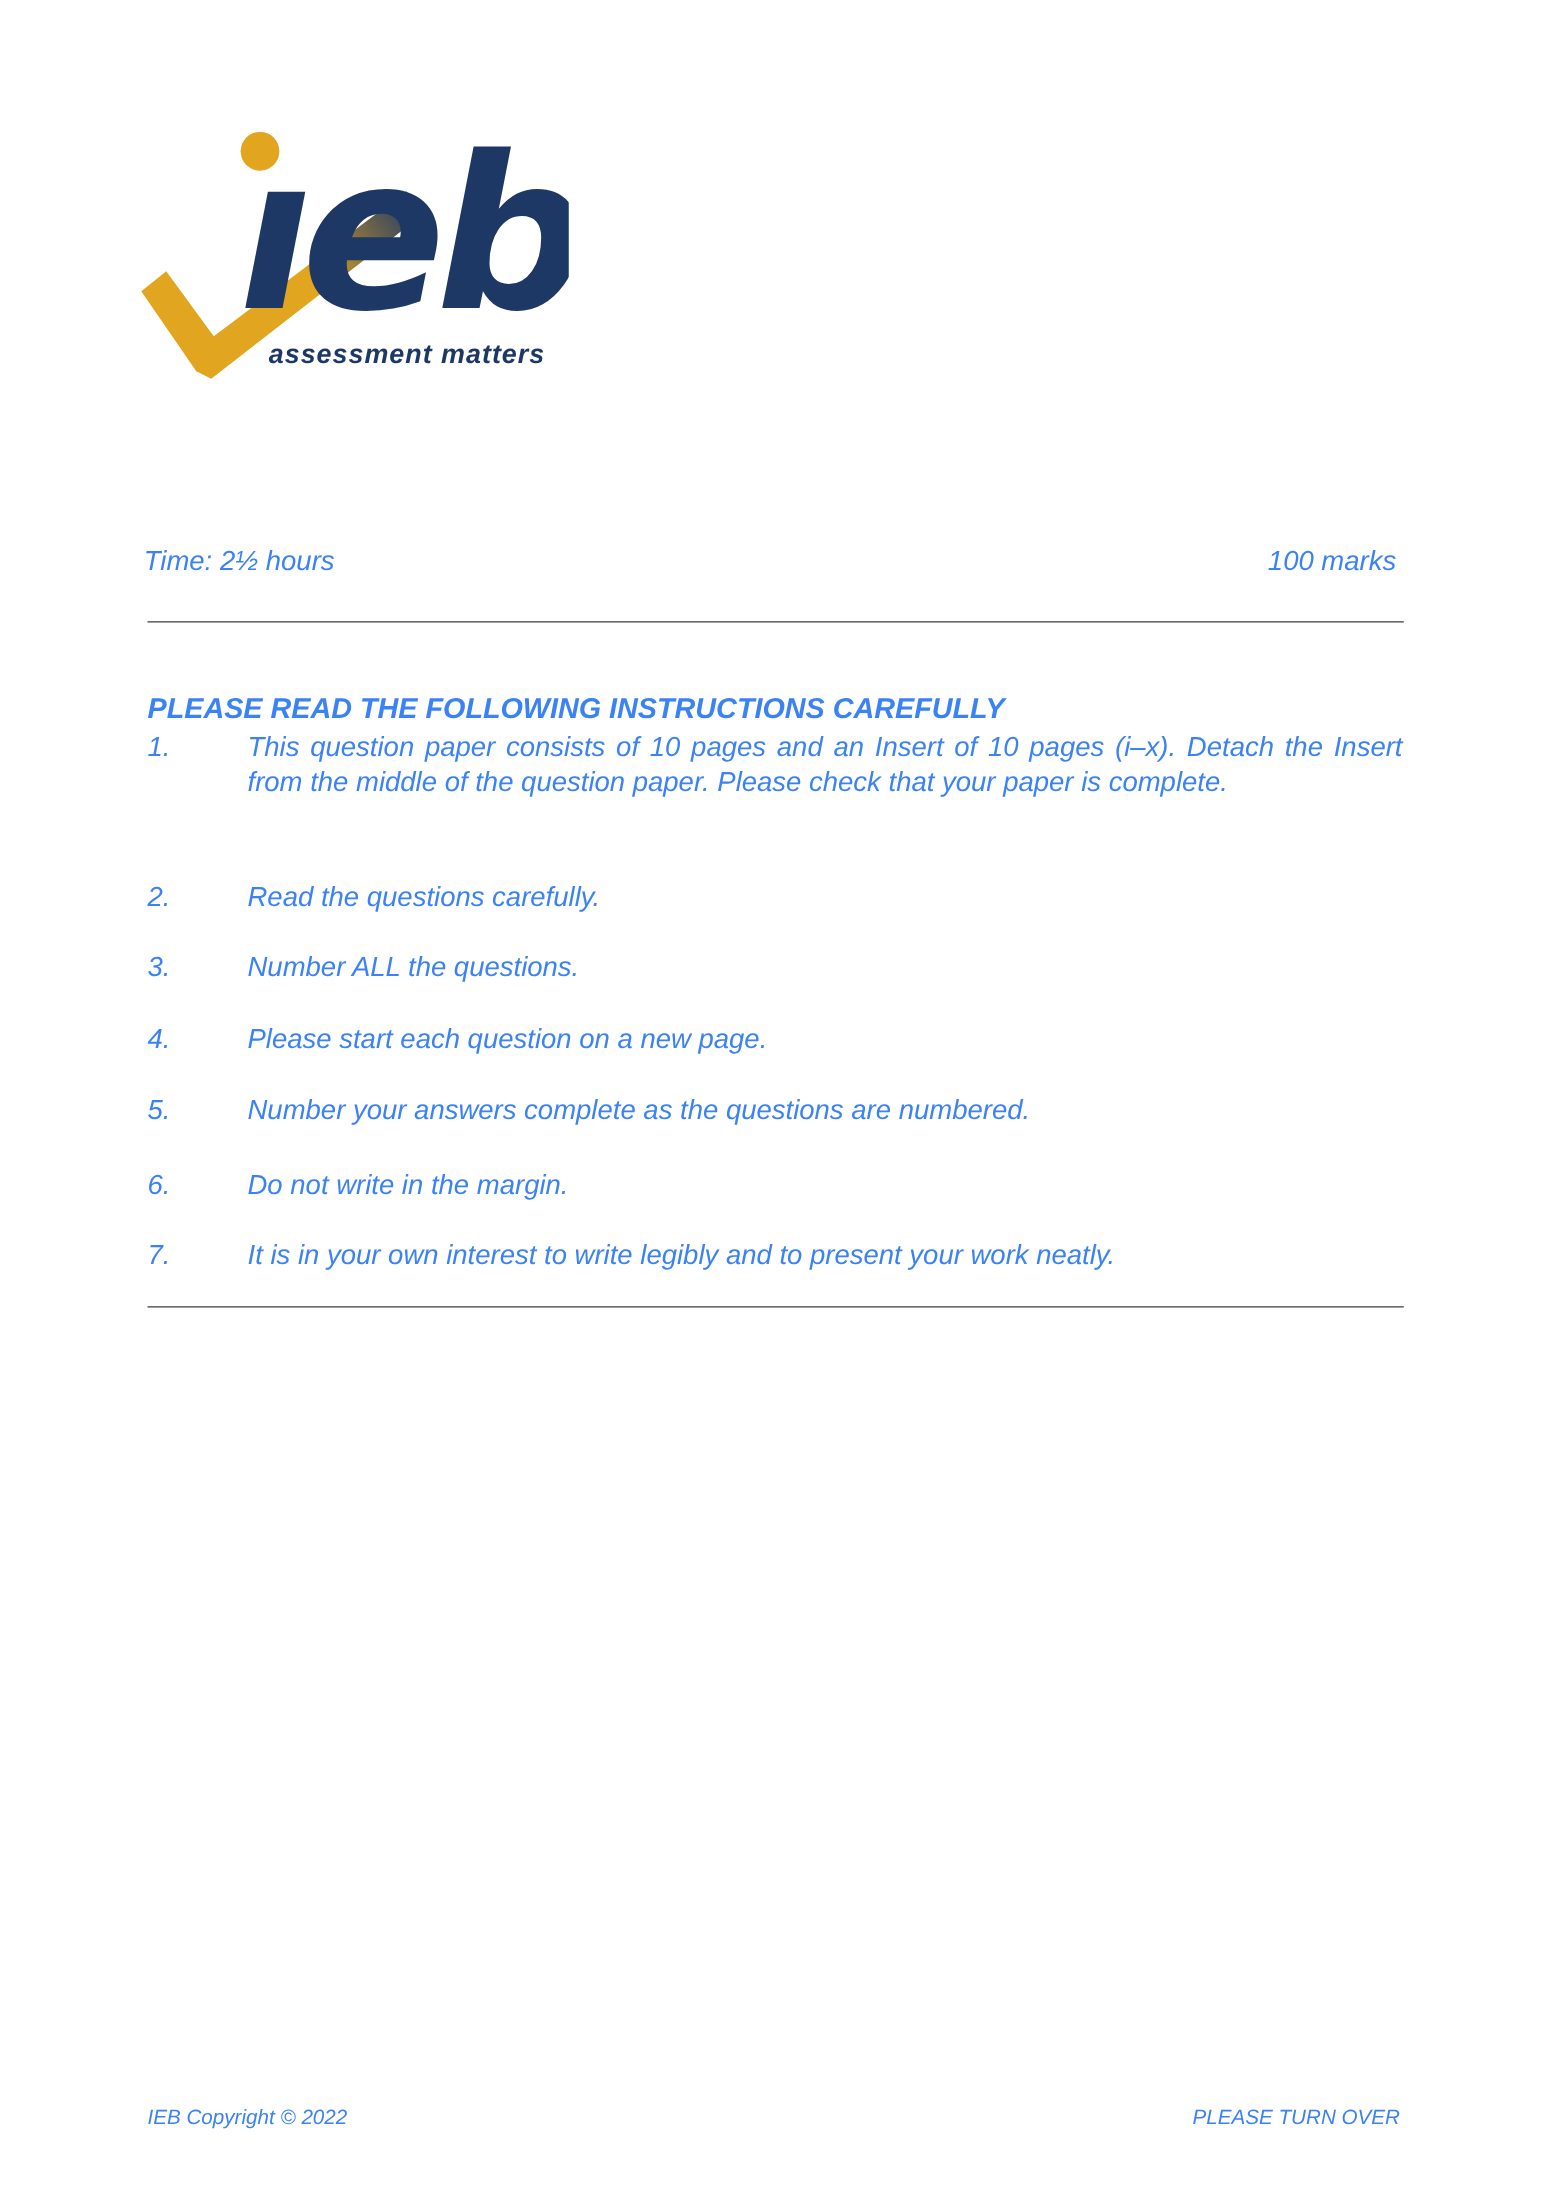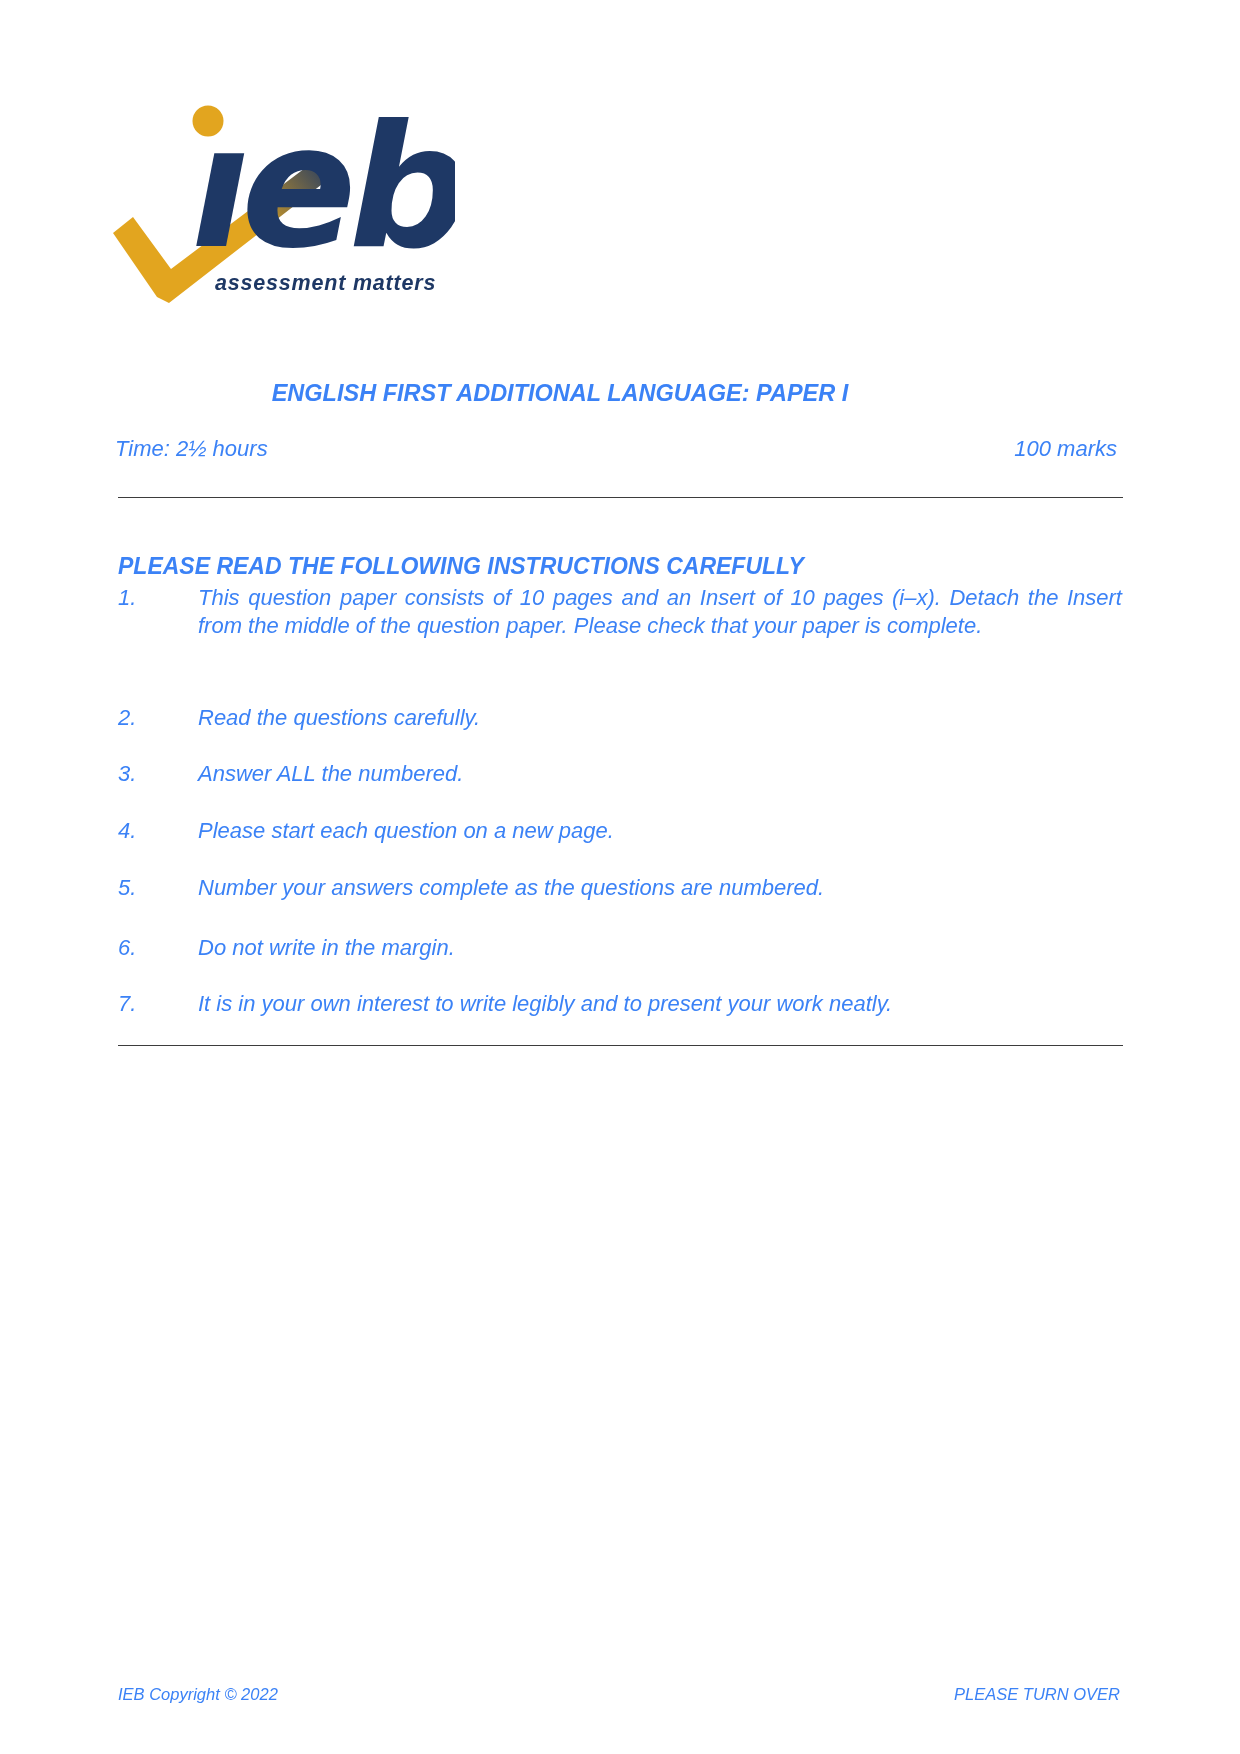--- a/index.html
+++ b/index.html
@@ -72,42 +72,41 @@
     <path d="M 8 150 L 52 214 L 64 220 L 234 88 L 220 70 L 66 186 L 28 134 Z" fill="url(#swooshGrad)"></path>
 
     <text x="86" y="163" font-family="DejaVu Sans, sans-serif" font-size="170" font-weight="bold" letter-spacing="-8" fill="#1e3865">ıeb</text>
 
     <circle cx="103" cy="38" r="15.5" fill="#e2a51f"></circle>
 
     <text x="110" y="207" font-family="Liberation Sans, sans-serif" font-size="21.5" font-weight="bold" letter-spacing="0.8" fill="#1e3865">assessment matters</text>
   </svg>
 
 
-  <div class="paper-title">ENGLISH FIRST ADDITIONAL LANGUAGE: PAPER I</div>
 
   <div class="meta-row">
     <span>Time: 2½ hours</span>
     <span>100 marks</span>
   </div>
 
   <hr class="rule rule-1">
 
   <div class="instructions-heading">PLEASE READ THE FOLLOWING INSTRUCTIONS CAREFULLY</div>
 
   <div class="instr-item i1">
     <span class="instr-num">1.</span>
     <span class="instr-text">This question paper consists of 10 pages and an Insert of 10 pages (i–x). Detach the Insert from the middle of the question paper. Please check that your paper is complete.</span>
   </div>
   <div class="instr-item i2">
     <span class="instr-num">2.</span>
     <span class="instr-text">Read the questions carefully.</span>
   </div>
   <div class="instr-item i3">
     <span class="instr-num">3.</span>
-    <span class="instr-text">Answer ALL the numbered.</span>
+    <span class="instr-text">Number ALL the questions.</span>
   </div>
   <div class="instr-item i4">
     <span class="instr-num">4.</span>
     <span class="instr-text">Please start each question on a new page.</span>
   </div>
   <div class="instr-item i5">
     <span class="instr-num">5.</span>
     <span class="instr-text">Number your answers complete as the questions are numbered.</span>
   </div>
   <div class="instr-item i6">

